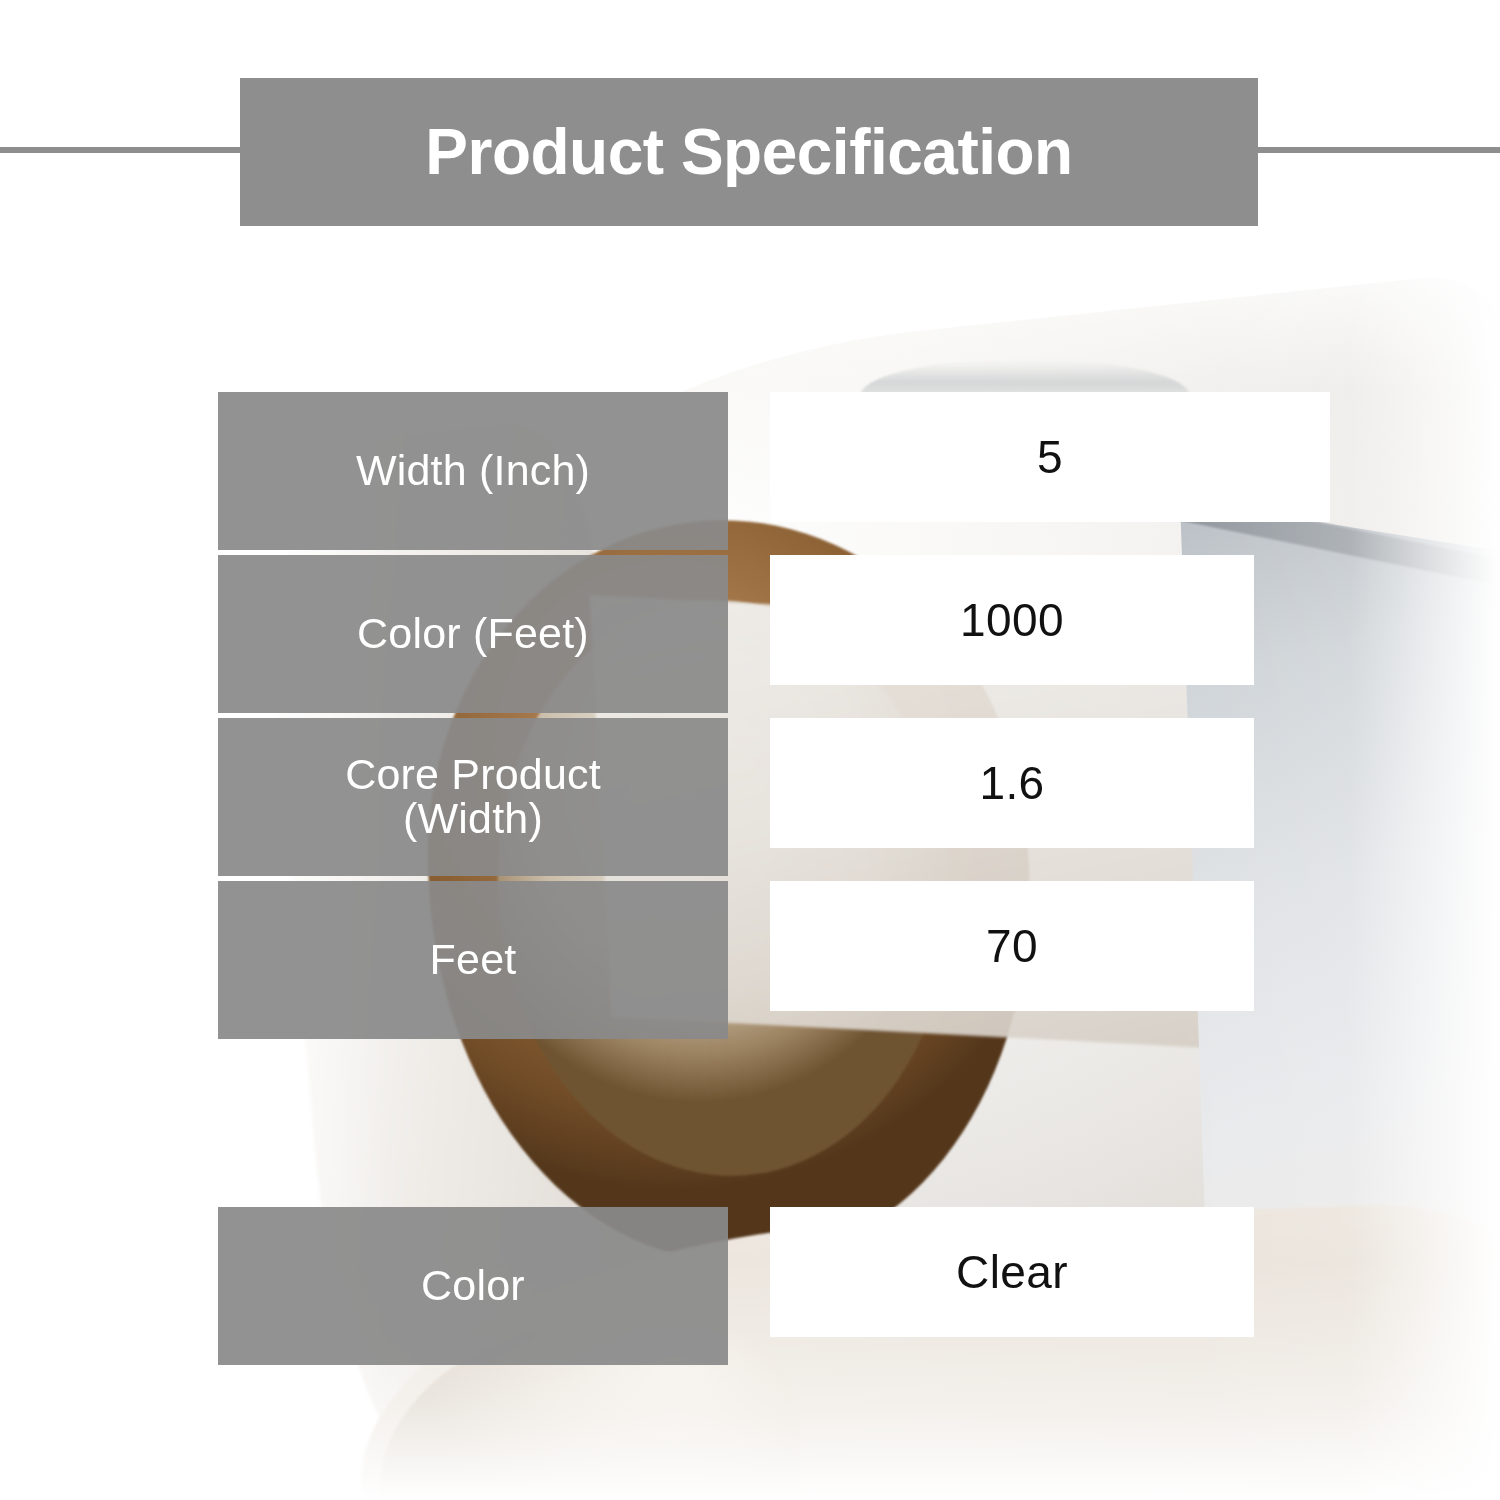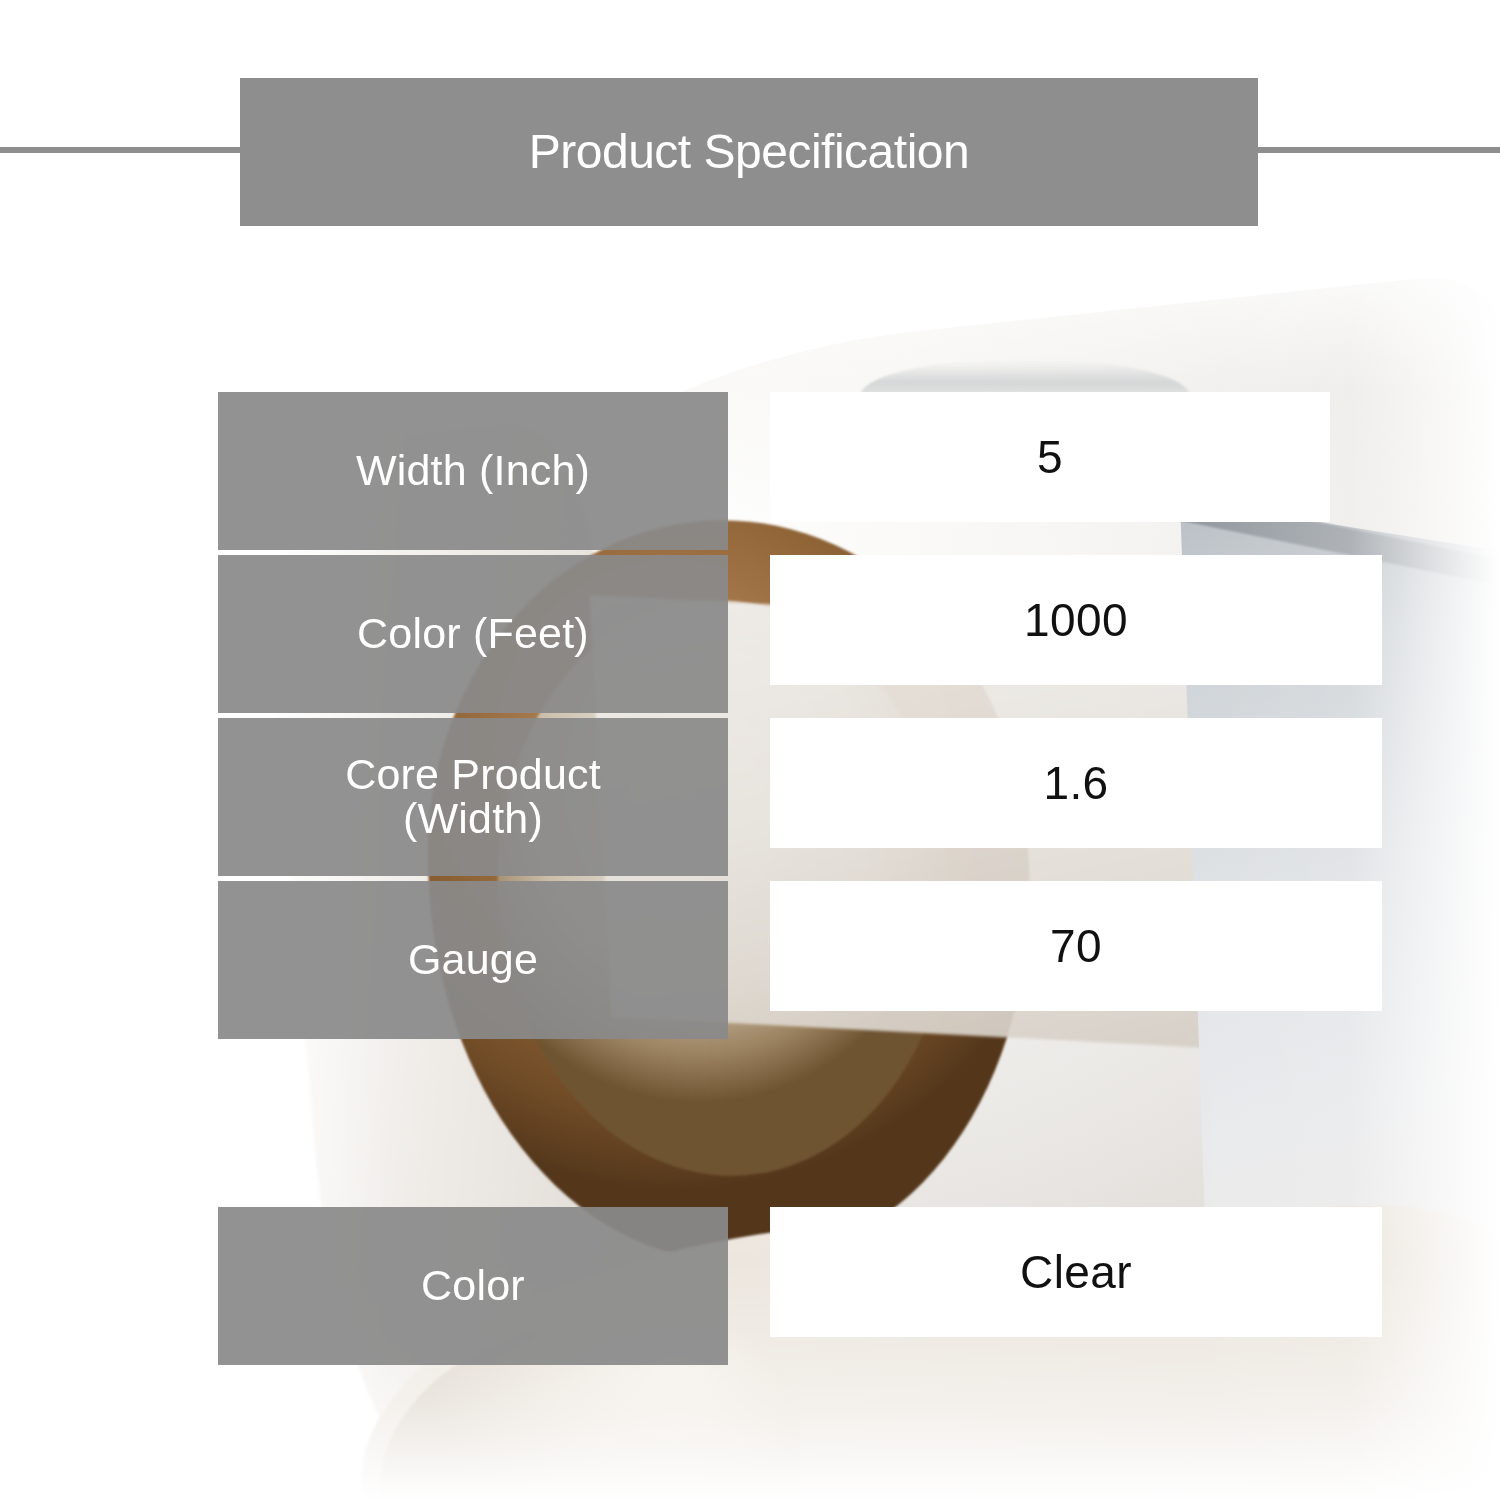--- a/index.html
+++ b/index.html
@@ -160,22 +160,22 @@
     position:absolute;
     left:240px; top:78px;
     width:1018px; height:148px;
     background:#8e8e8e;
     display:flex;
     align-items:center;
     justify-content:center;
   }
   .title-banner .title-text {
     color:#ffffff;
-    font-size:48px;
-    font-weight:400;
+    font-size:64px;
+    font-weight:700;
     letter-spacing:-0.5px;
     line-height:1;
     white-space:nowrap;
   }
 
   
   .spec-table {
     position:absolute;
     left:0; top:392px;
     width:1500px;
@@ -199,21 +199,21 @@
     color:#ffffff;
     font-size:43px;
     font-weight:300;
     line-height:1.02;
     text-align:center;
     letter-spacing:0.2px;
   }
   .spec-value {
     position:absolute;
     left:770px; top:0;
-    width:612px; height:130px;
+    width:484px; height:130px;
     background:#ffffff;
     display:flex;
     align-items:center;
     justify-content:center;
   }
   .spec-row.wide .spec-value { width:560px; }
   .spec-value span {
     color:#111111;
     font-size:46px;
     font-weight:400;
@@ -273,21 +273,21 @@
           <span>(Width)</span>
         </span>
       </div>
       <div class="spec-value">
         <span>1.6</span>
       </div>
     </div>
 
     <div class="spec-row">
       <div class="spec-label">
-        <span>Gauge</span>
+        <span>Feet</span>
       </div>
       <div class="spec-value">
         <span>70</span>
       </div>
     </div>
 
     <div class="spec-row">
     </div>
 
     <div class="spec-row">

